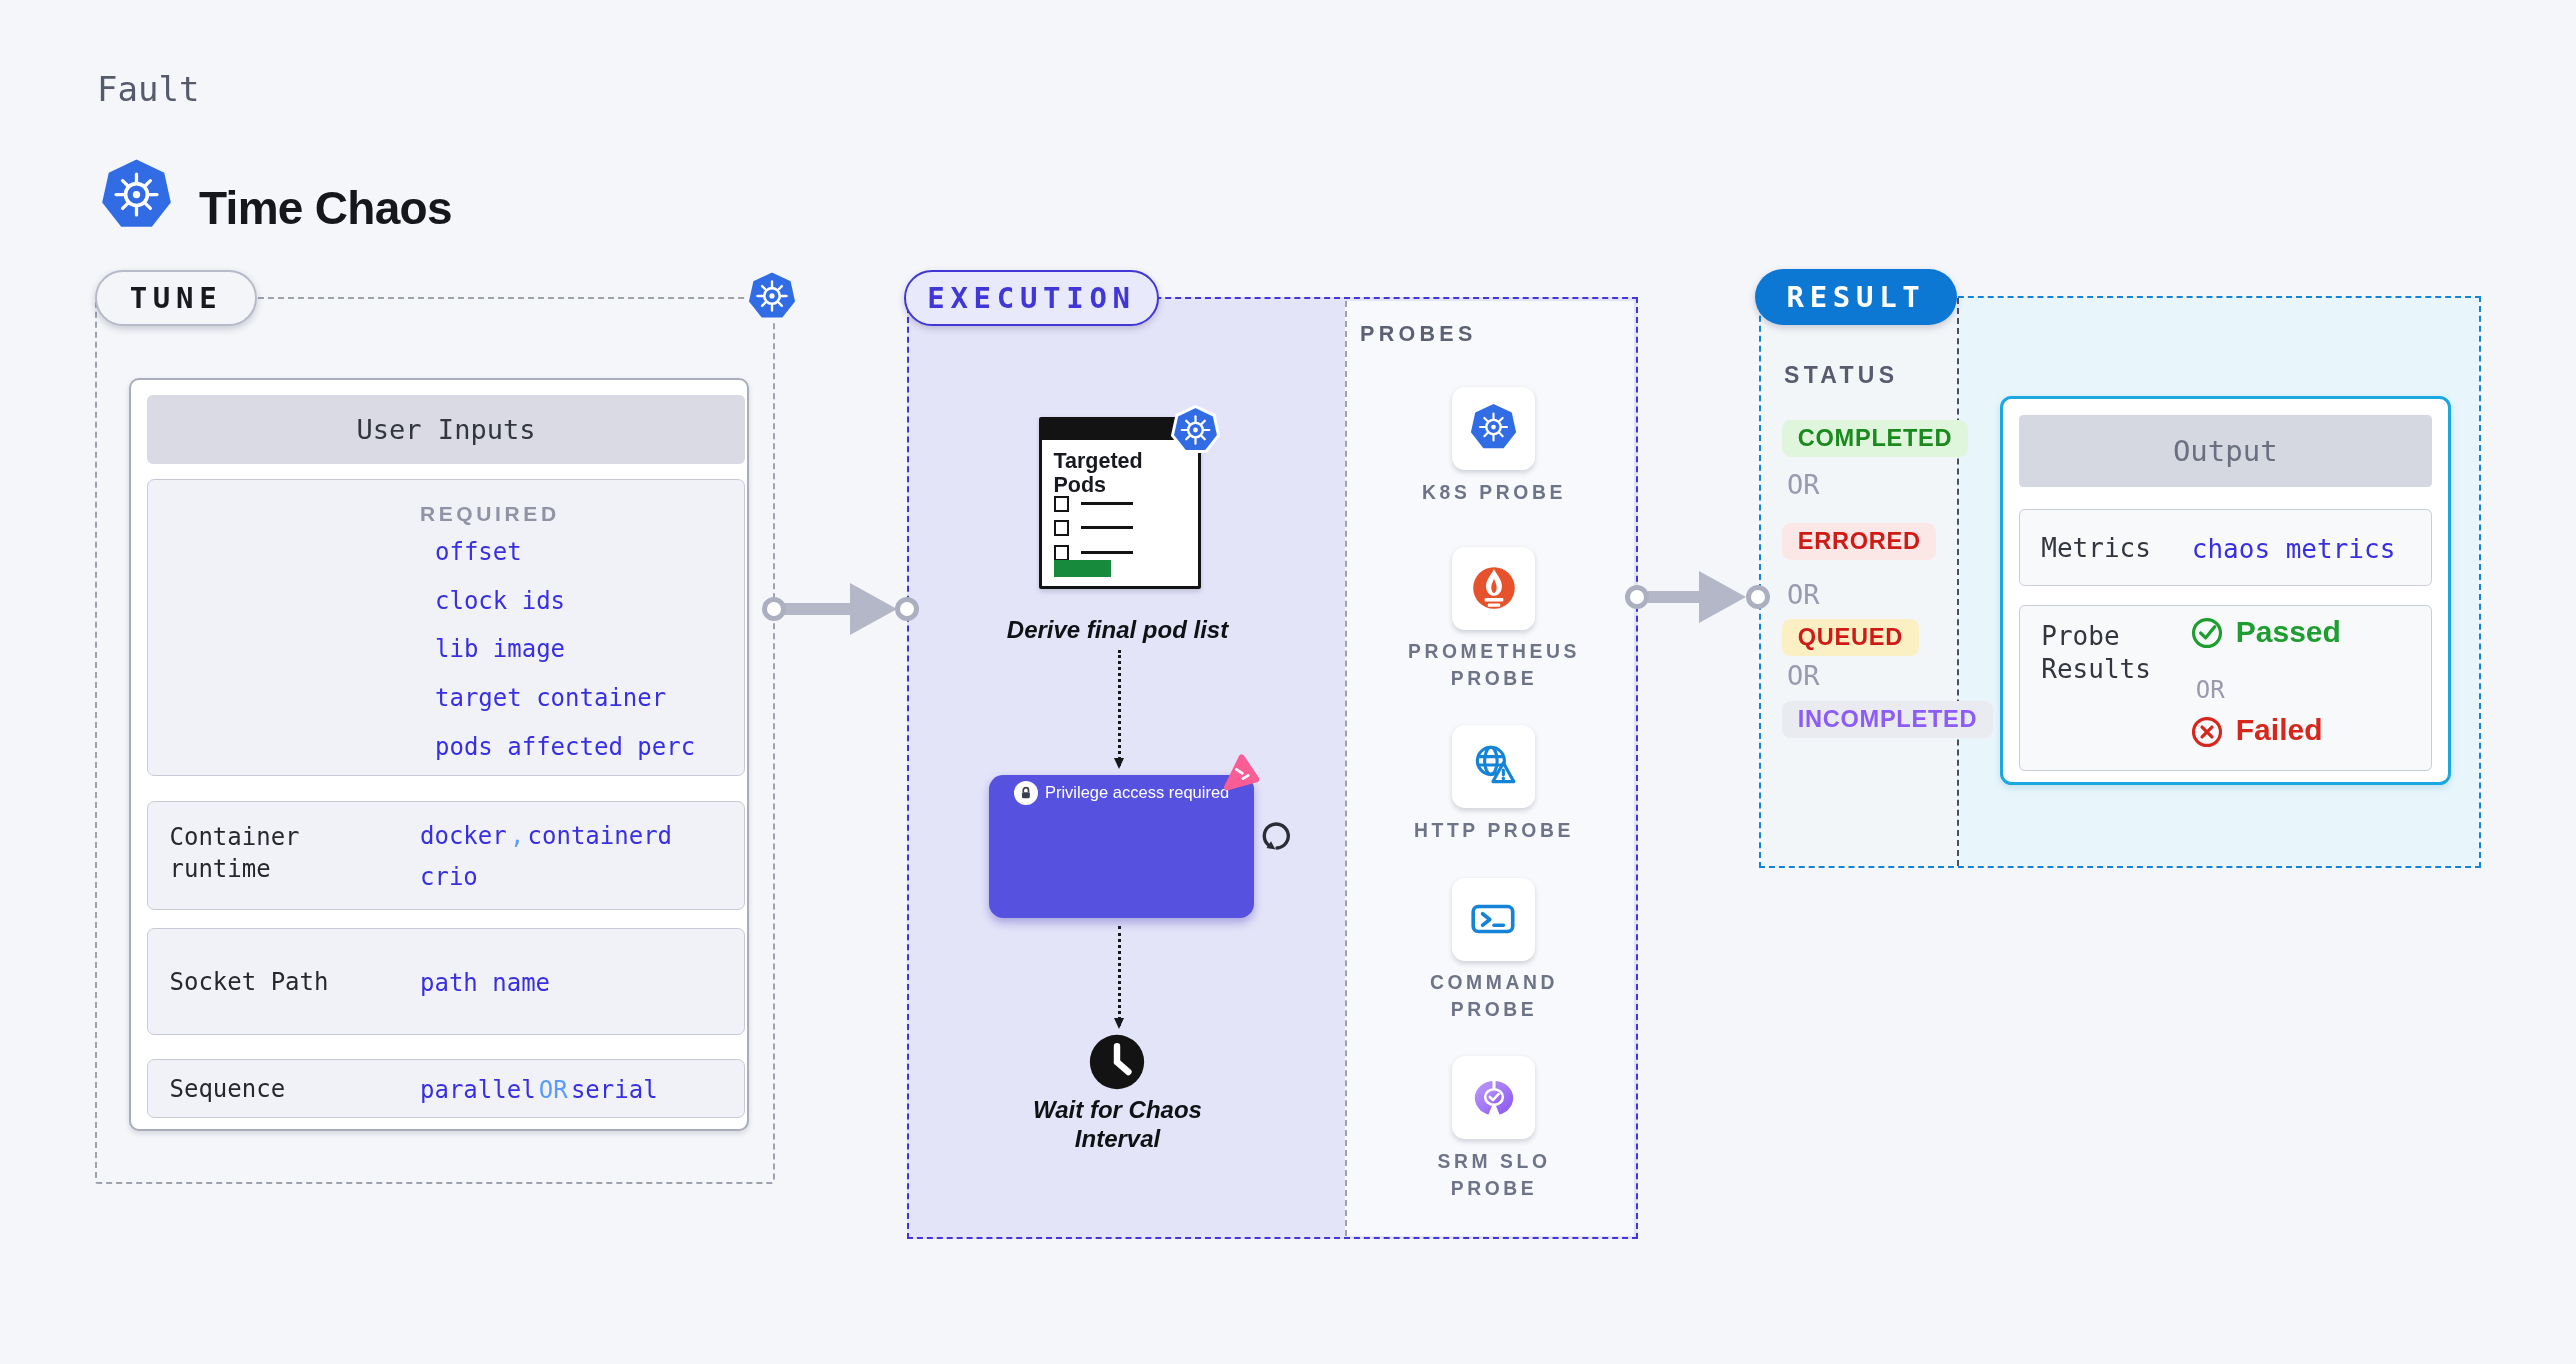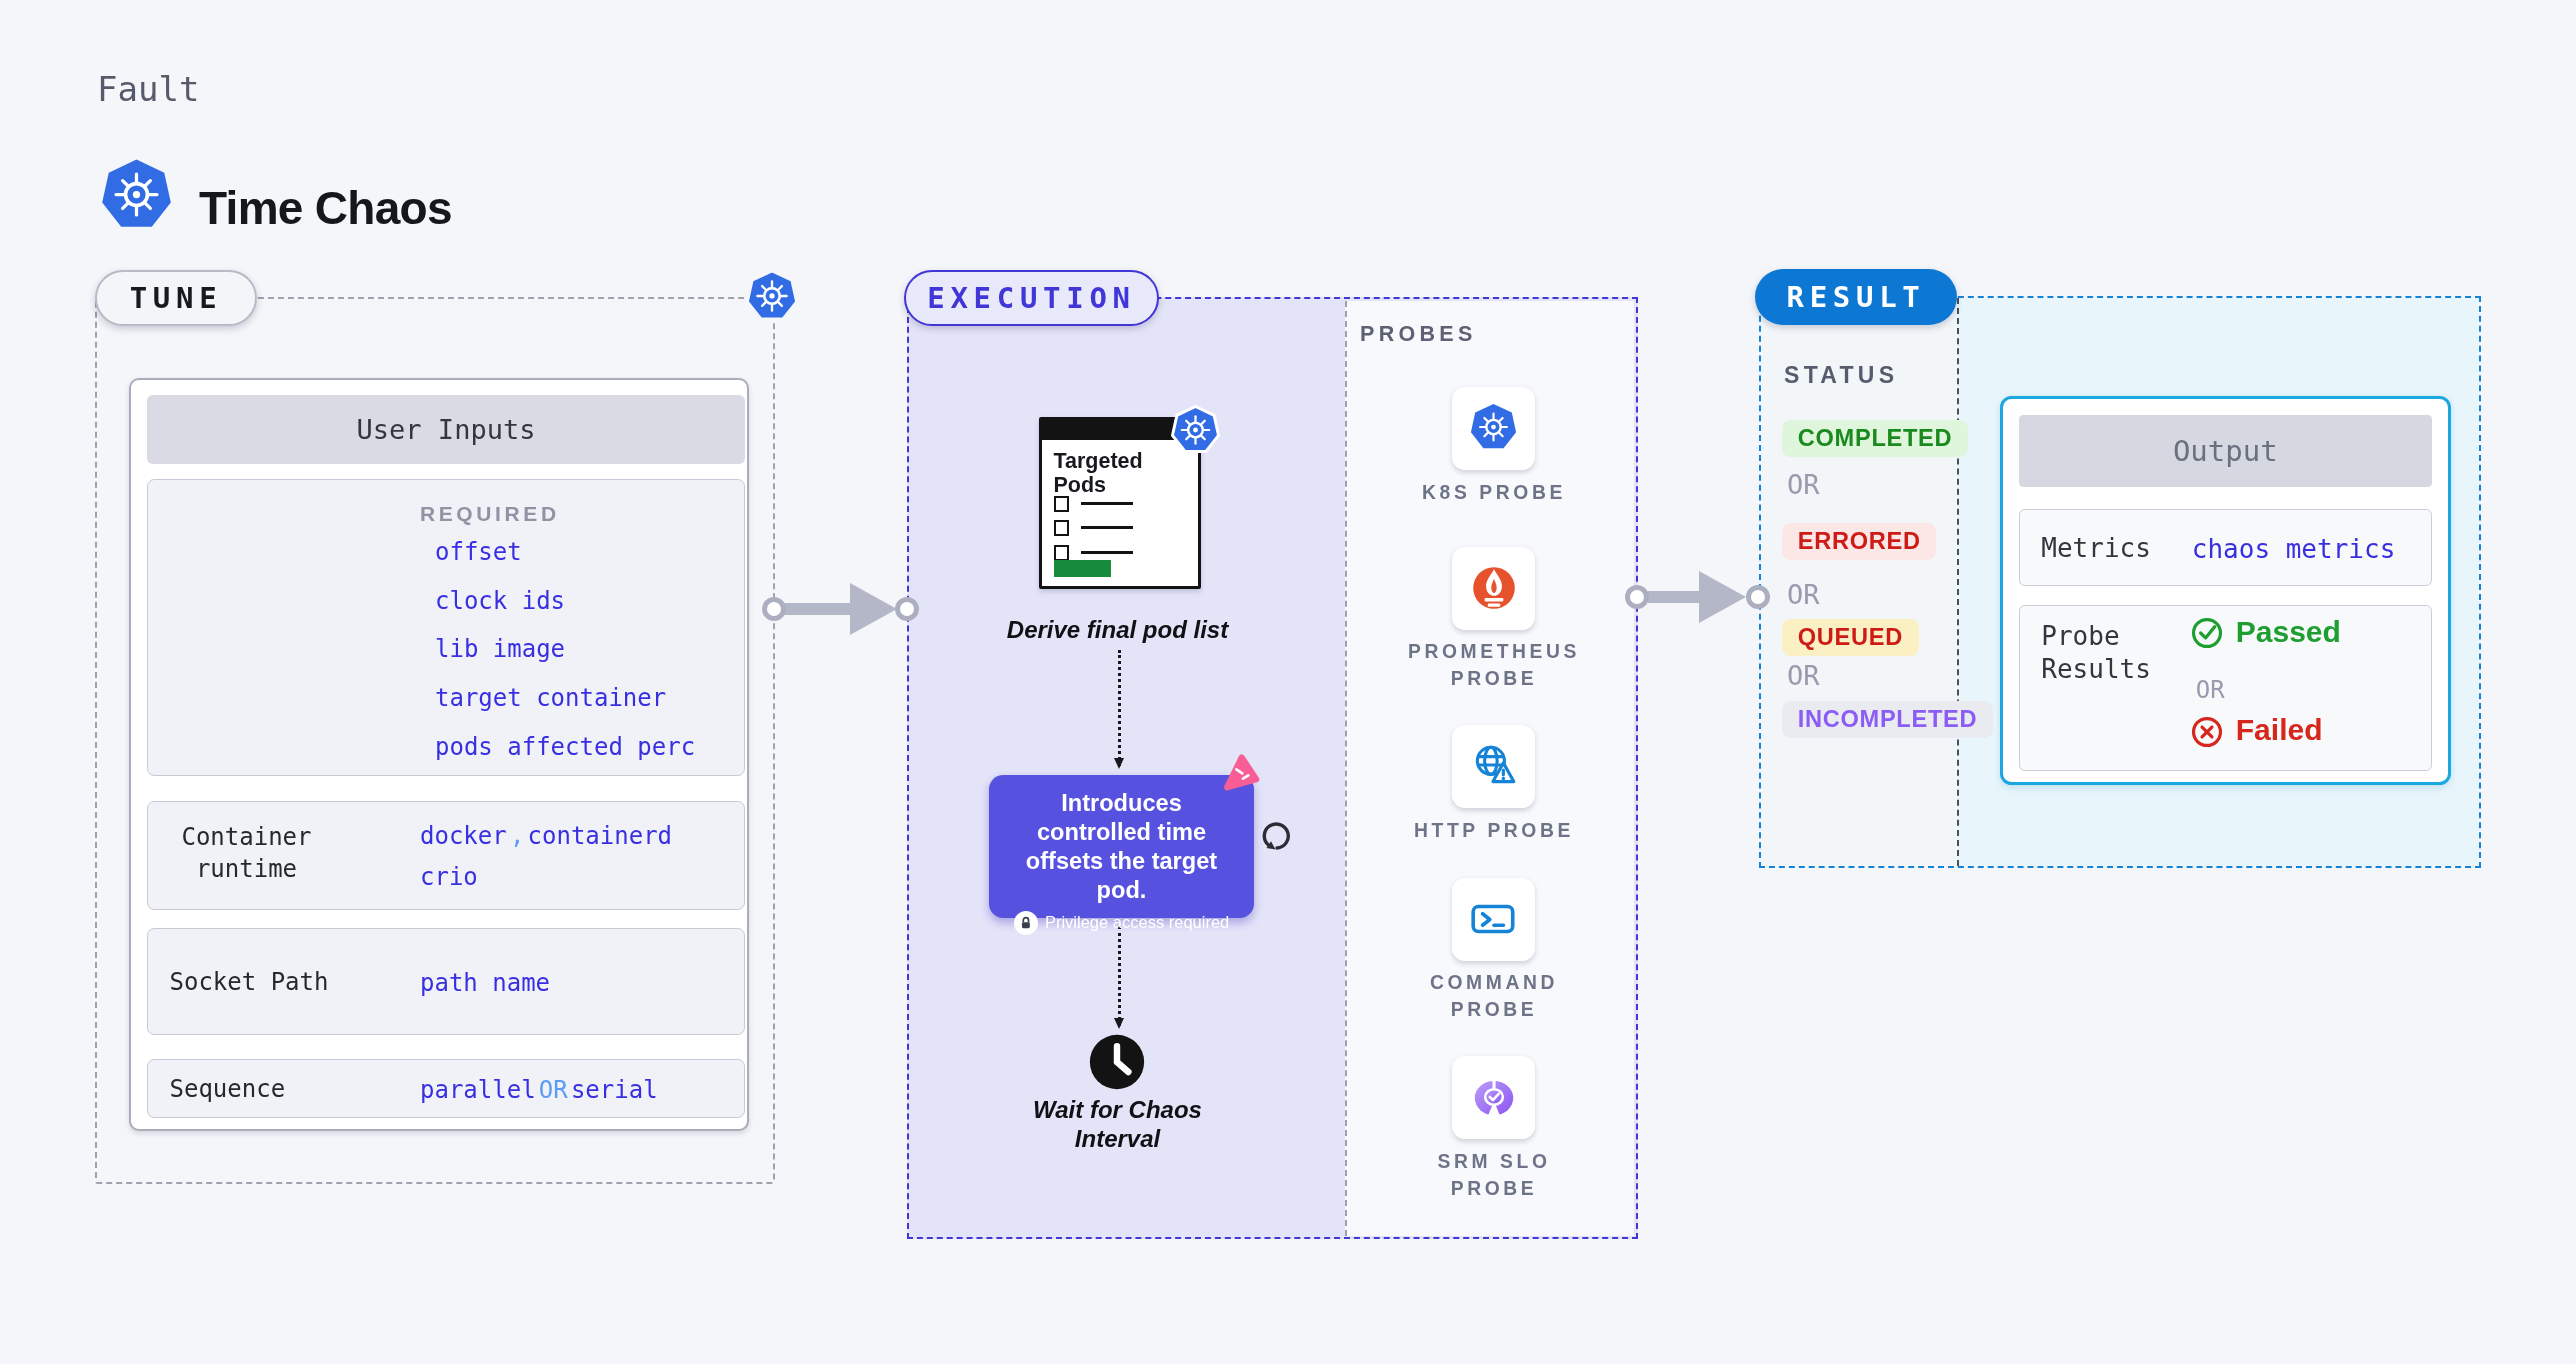--- a/index.html
+++ b/index.html
@@ -172,21 +172,21 @@
     <div class="sec-label mono" style="top:495px;">App Details</div>
     <div class="req-tag sans">REQUIRED</div>
     <div class="app-link code-link mono" style="top:58px;">offset</div>
     <div class="app-link code-link mono" style="top:107px;">clock ids</div>
     <div class="app-link code-link mono" style="top:155px;">lib image</div>
     <div class="app-link code-link mono" style="top:204px;">target container</div>
     <div class="app-link code-link mono" style="top:253px;">pods affected perc</div>
   </div>
 
   <div class="ui-section" style="top:801px; height:109px;">
-    <div class="sec-label mono" style="top:20px; width:154px;text-align:center;">Container runtime</div>
+    <div class="sec-label mono" style="top:20px; width:154px;">Container runtime</div>
     <div class="abs" style="left:272px; top:20px; white-space:nowrap;">
       <span class="code-link mono">docker</span>
       <span class="code-sep mono">,</span>
       <span class="code-link mono">containerd</span>
     </div>
     <div class="abs code-link mono" style="left:272px; top:61px;">crio</div>
   </div>
 
   <div class="ui-section" style="top:928px; height:107px;">
     <div class="sec-label mono" style="top:38px;">Socket Path</div>
@@ -243,21 +243,20 @@
         <line x1="50" y1="33" x2="50" y2="22"></line>
           <line x1="62" y1="38" x2="69" y2="31"></line>
       </g>
     </svg>
   </span>
   <div class="abs step-label sans" style="left:992px; top:616px; width:251px;">Derive final pod list</div>
 
   <div class="dotted-arrow" style="left:1118px; top:650px; height:116px;"></div>
 
   <div class="abs tooltip-card">
-    <div class="tooltip-text sans">Introduces controlled time offsets the target pod.</div>
     <div class="tooltip-note">
       <span class="note-circle">
         <svg width="15.8" height="15.8" viewBox="0 0 24 24">
           <path d="M8 11 V8 a4 4 0 0 1 8 0 V11" fill="none" stroke="#3A3F4C" stroke-width="2.6"></path>
           <rect x="6" y="11" width="12" height="9" rx="2" fill="#3A3F4C"></rect>
         </svg>
       </span>
       <span class="note-text sans">Privilege access required</span>
     </div>
   </div>

